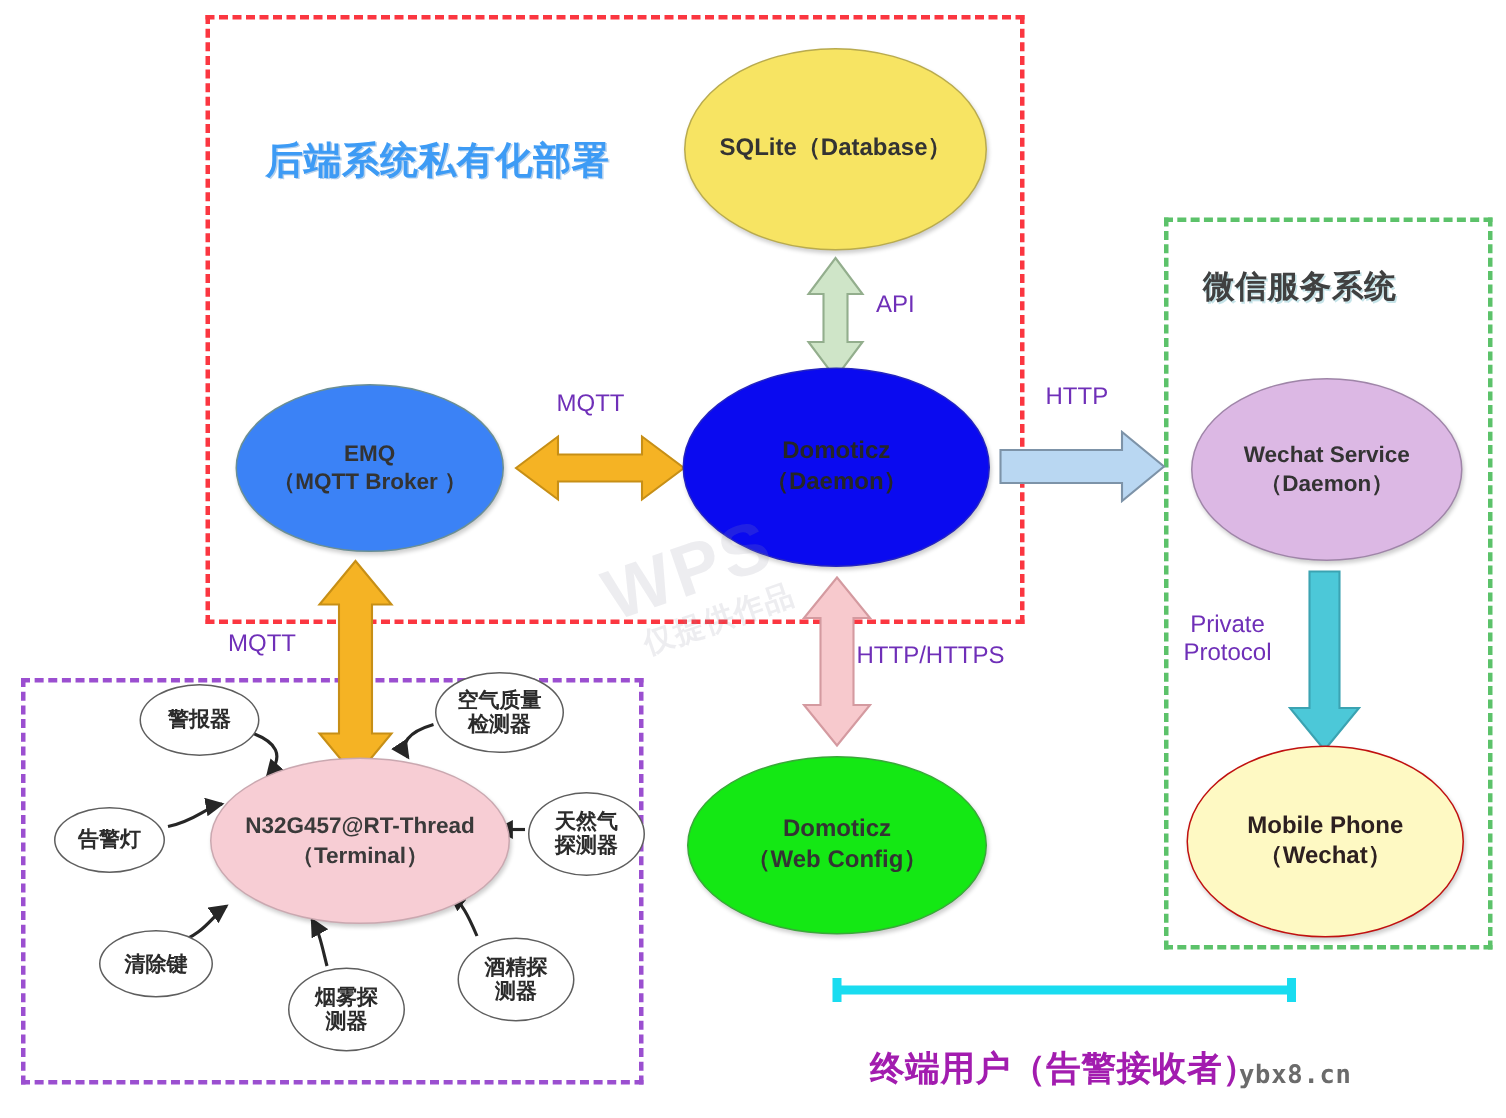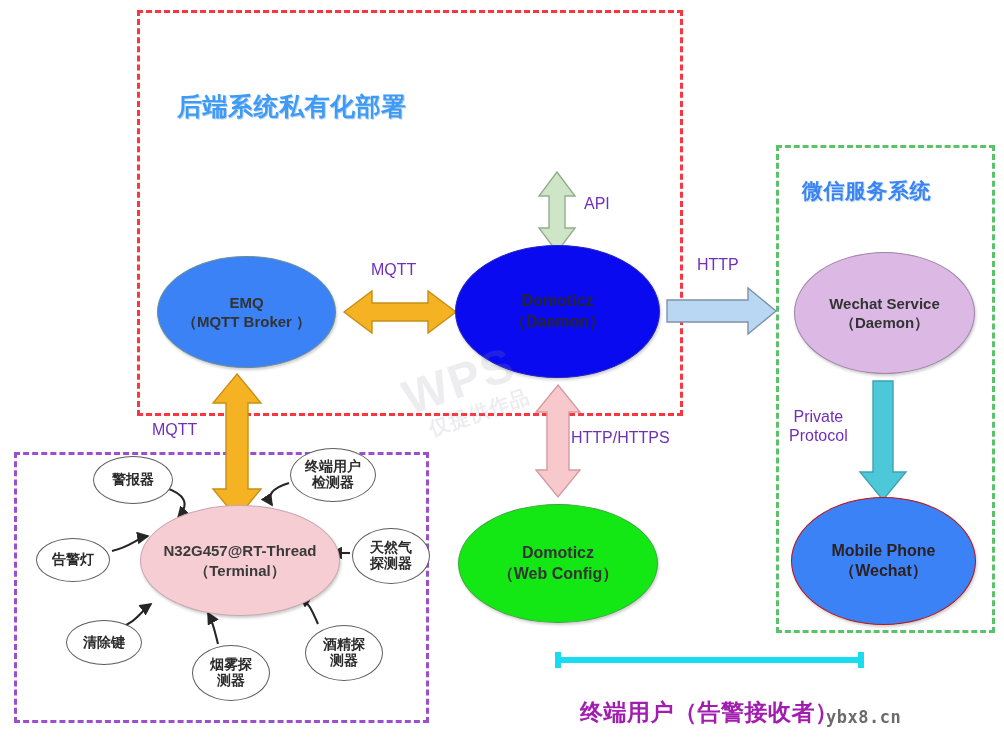--- a/index.html
+++ b/index.html
@@ -48,21 +48,21 @@
   .title-backend {
     left: 166px; top: 90px;
     font-size: 25px;
     color: #3d9bf5;
     text-shadow: 1px 1px 0 rgba(120,170,220,0.55);
     margin-left: 11px;
   }
   .title-wechat {
     left: 802px; top: 177px;
     font-size: 21px;
-    color: #3b82f6;
+    color: #404040;
     text-shadow: 1px 1px 0 rgba(140,200,210,0.5);
   }
   .title-enduser {
     left: 580px; top: 697px;
     font-size: 23px;
     color: #a21caf;
     font-weight: bold;
   }
 
   
@@ -88,21 +88,21 @@
   .n-emq      { left: 157px; top: 256px; width: 179px; height: 112px;
                 background: #3b82f6; border-color: #6b8f94; font-size: 15px; }
   .n-domoticz { left: 455px; top: 245px; width: 205px; height: 133px;
                 background: #0a0af0; border-color: #2424c0; color: #262626;
                 font-size: 16px; }
   .n-wechat   { left: 794px; top: 252px; width: 181px; height: 122px;
                 background: #dcb8e4; border-color: #9f85a8; font-size: 15px; }
   .n-webcfg   { left: 458px; top: 504px; width: 200px; height: 119px;
                 background: #14e814; border-color: #3aa83a; font-size: 16px; }
   .n-mobile   { left: 791px; top: 497px; width: 185px; height: 128px;
-                background: #3b82f6; border-color: #c01010; color: #2d2020;
+                background: #fef9c3; border-color: #c01010; color: #2d2020;
                 font-size: 16px; }
   .n-terminal { left: 140px; top: 505px; width: 200px; height: 111px;
                 background: #f7cdd4; border-color: #caa8b0; font-size: 15px;
                 color: #3a3a3a; }
 
   
   .bubble {
     position: absolute;
     box-sizing: border-box;
     border-radius: 50%;
@@ -236,20 +236,23 @@
       <path d="M163,487 C186,494 190,504 178,518"></path>
       <path d="M289,483 C272,488 266,496 272,505"></path>
       <path d="M112,551 C131,547 137,538 148,536"></path>
       <path d="M350,553 C341,553 336,553 331,553"></path>
       <path d="M117,629 C136,623 141,611 151,604"></path>
       <path d="M218,644 C214,628 213,622 208,613"></path>
       <path d="M318,624 C312,610 308,602 300,596"></path>
     </g>
   </svg>
 
+  <div class="node n-sqlite">
+    <span class="l1">SQLite（Database）</span>
+  </div>
 
   <div class="node n-emq">
     <span class="l1">EMQ</span>
     <span class="l2">（MQTT Broker ）</span>
   </div>
 
   <div class="node n-domoticz">
     <span class="l1">Domoticz</span>
     <span class="l2">（Daemon）</span>
   </div>
@@ -271,21 +274,21 @@
 
   <div class="node n-terminal">
     <span class="l1">N32G457@RT-Thread</span>
     <span class="l2">（Terminal）</span>
   </div>
 
   <div class="bubble b-alarm">
     <span>警报器</span>
   </div>
   <div class="bubble b-air">
-    <span>终端用户</span>
+    <span>空气质量</span>
     <span>检测器</span>
   </div>
   <div class="bubble b-light">
     <span>告警灯</span>
   </div>
   <div class="bubble b-gas">
     <span>天然气</span>
     <span>探测器</span>
   </div>
   <div class="bubble b-clear">

